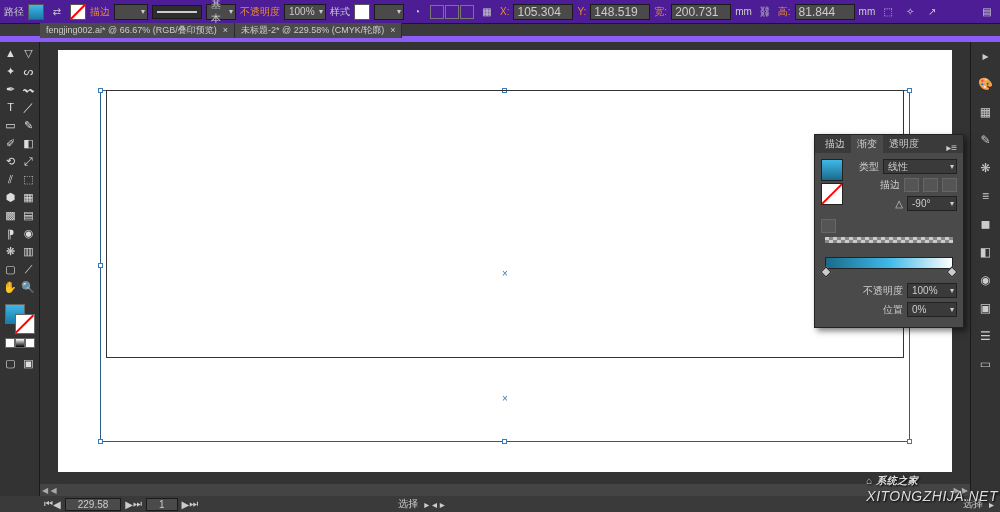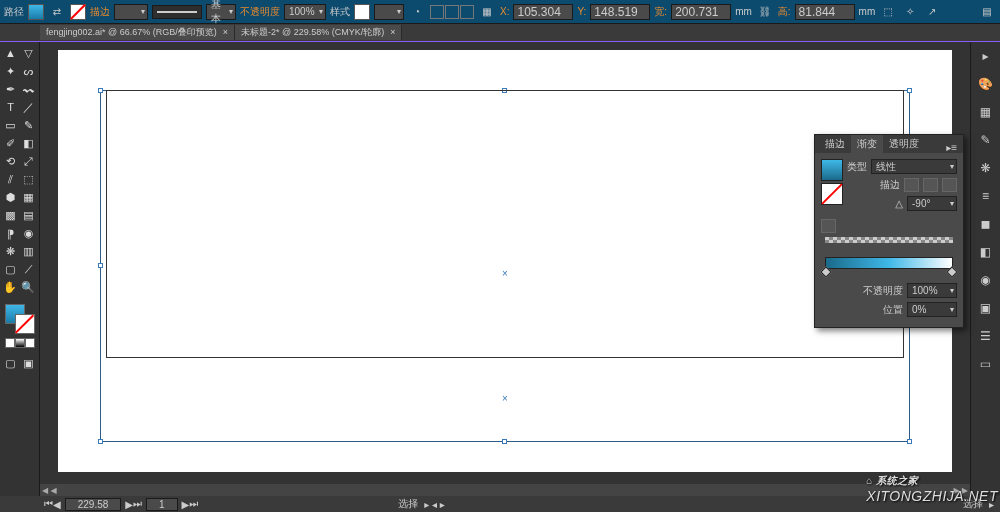--- a/index.html
+++ b/index.html
@@ -1,35 +1,35 @@
 <!DOCTYPE html>
 <html><head>
 <meta charset="utf-8">
 <style>
   * { margin: 0; padding: 0; box-sizing: border-box; }
   body { width: 1000px; height: 512px; background: #333333; font-family: "Microsoft YaHei", sans-serif; font-size: 10px; color: #ccc; overflow: hidden; position: relative; }
   
-  .toolbar-top { height: 24px; background: #0c4a6e; display: flex; align-items: center; padding: 0 4px; gap: 4px; border-bottom: 1px solid #1a1a1a; }
+  .toolbar-top { height: 24px; background: #4c1d95; display: flex; align-items: center; padding: 0 4px; gap: 4px; border-bottom: 1px solid #1a1a1a; }
   .toolbar-top .label { color: #ccc; font-size: 10px; }
   .toolbar-top .label.orange { color: #e88b2d; }
   .swatch { width: 16px; height: 16px; border: 1px solid #555; display: inline-block; }
   .swatch.cyan { background: linear-gradient(to bottom, #3fb8e8, #1a7ba8); }
   .swatch.white { background: #fff; }
   .swatch.diagonal { background: #fff; position: relative; }
   .swatch.diagonal::after { content: ''; position: absolute; width: 140%; height: 2px; background: red; top: 45%; left: -20%; transform: rotate(-45deg); }
   .dropdown { background: #4a4a4a; border: 1px solid #1a1a1a; height: 16px; padding: 0 14px 0 4px; color: #ccc; font-size: 10px; display: inline-flex; align-items: center; position: relative; min-width: 30px; }
   .dropdown::after { content: '▾'; position: absolute; right: 2px; font-size: 8px; color: #ccc; }
   .num-field { background: #4a4a4a; border: 1px solid #1a1a1a; height: 16px; width: 60px; padding: 0 3px; color: #ccc; font-size: 12px; display: inline-flex; align-items: center; }
   .stroke-bar { background: #2e2e2e; width: 50px; height: 14px; border: 1px solid #1a1a1a; display: inline-flex; align-items: center; justify-content: center; }
   .stroke-line { width: 40px; height: 2px; background: #ccc; }
   .iconbtn { width: 18px; height: 18px; display: inline-flex; align-items: center; justify-content: center; color: #ccc; }
   .align-icons { display: flex; gap: 1px; }
   .mini-icon { width: 14px; height: 14px; border: 1px solid #777; display: inline-block; }
   
-  .tabbar { height: 18px; background: #3a3a3a; display: flex; align-items: center; padding-left: 40px; border-bottom: 1px solid #8b5cf6; }
+  .tabbar { height: 18px; background: #3a3a3a; display: flex; align-items: center; padding-left: 40px; border-bottom: 6px solid #8b5cf6; }
   .tab { background: #4a4a4a; padding: 1px 6px; font-size: 9px; color: #ccc; border-right: 1px solid #2a2a2a; position: relative; }
   .tab .x { margin-left: 6px; font-size: 9px; }
   
   .toolbox-left { position: absolute; top: 42px; left: 0; width: 40px; bottom: 16px; background: #333; border-right: 1px solid #1a1a1a; display: flex; flex-direction: column; align-items: center; padding-top: 2px; }
   .tool-row { display: flex; }
   .tool { width: 18px; height: 18px; display: flex; align-items: center; justify-content: center; color: #ddd; font-size: 11px; cursor: pointer; }
   .fillstroke { margin-top: 8px; width: 30px; height: 30px; position: relative; }
   .fillstroke .fill { position: absolute; top: 0; left: 0; width: 20px; height: 20px; background: linear-gradient(to bottom,#3fb8e8,#1a7ba8); border: 1px solid #666; }
   .fillstroke .stroke { position: absolute; bottom: 0; right: 0; width: 20px; height: 20px; background: #fff; border: 1px solid #666; }
   .fillstroke .stroke::after { content: ''; position: absolute; width: 140%; height: 2px; background: red; top: 45%; left: -20%; transform: rotate(-45deg); }
@@ -227,21 +227,21 @@
 </div>
 
 <div class="gradient-panel">
   <div class="gp-tabs">
     <div class="gp-tab">描边</div>
     <div class="gp-tab active">渐变</div>
     <div class="gp-tab">透明度</div>
     <div class="gp-menu">▸≡</div>
   </div>
   <div class="gp-body">
-    <div style="display:flex;gap:4px;margin-bottom:4px">
+    <div style="display:flex;gap:16px;margin-bottom:4px">
       <div style="display:flex;flex-direction:column;gap:2px">
         <div class="gp-swatch grad"></div>
         <div class="gp-swatch none"></div>
       </div>
       <div style="flex:1">
         <div class="gp-row">
           <span class="gp-label">类型</span>
           <span class="gp-select" style="flex:1">线性</span>
         </div>
         <div class="gp-row">

